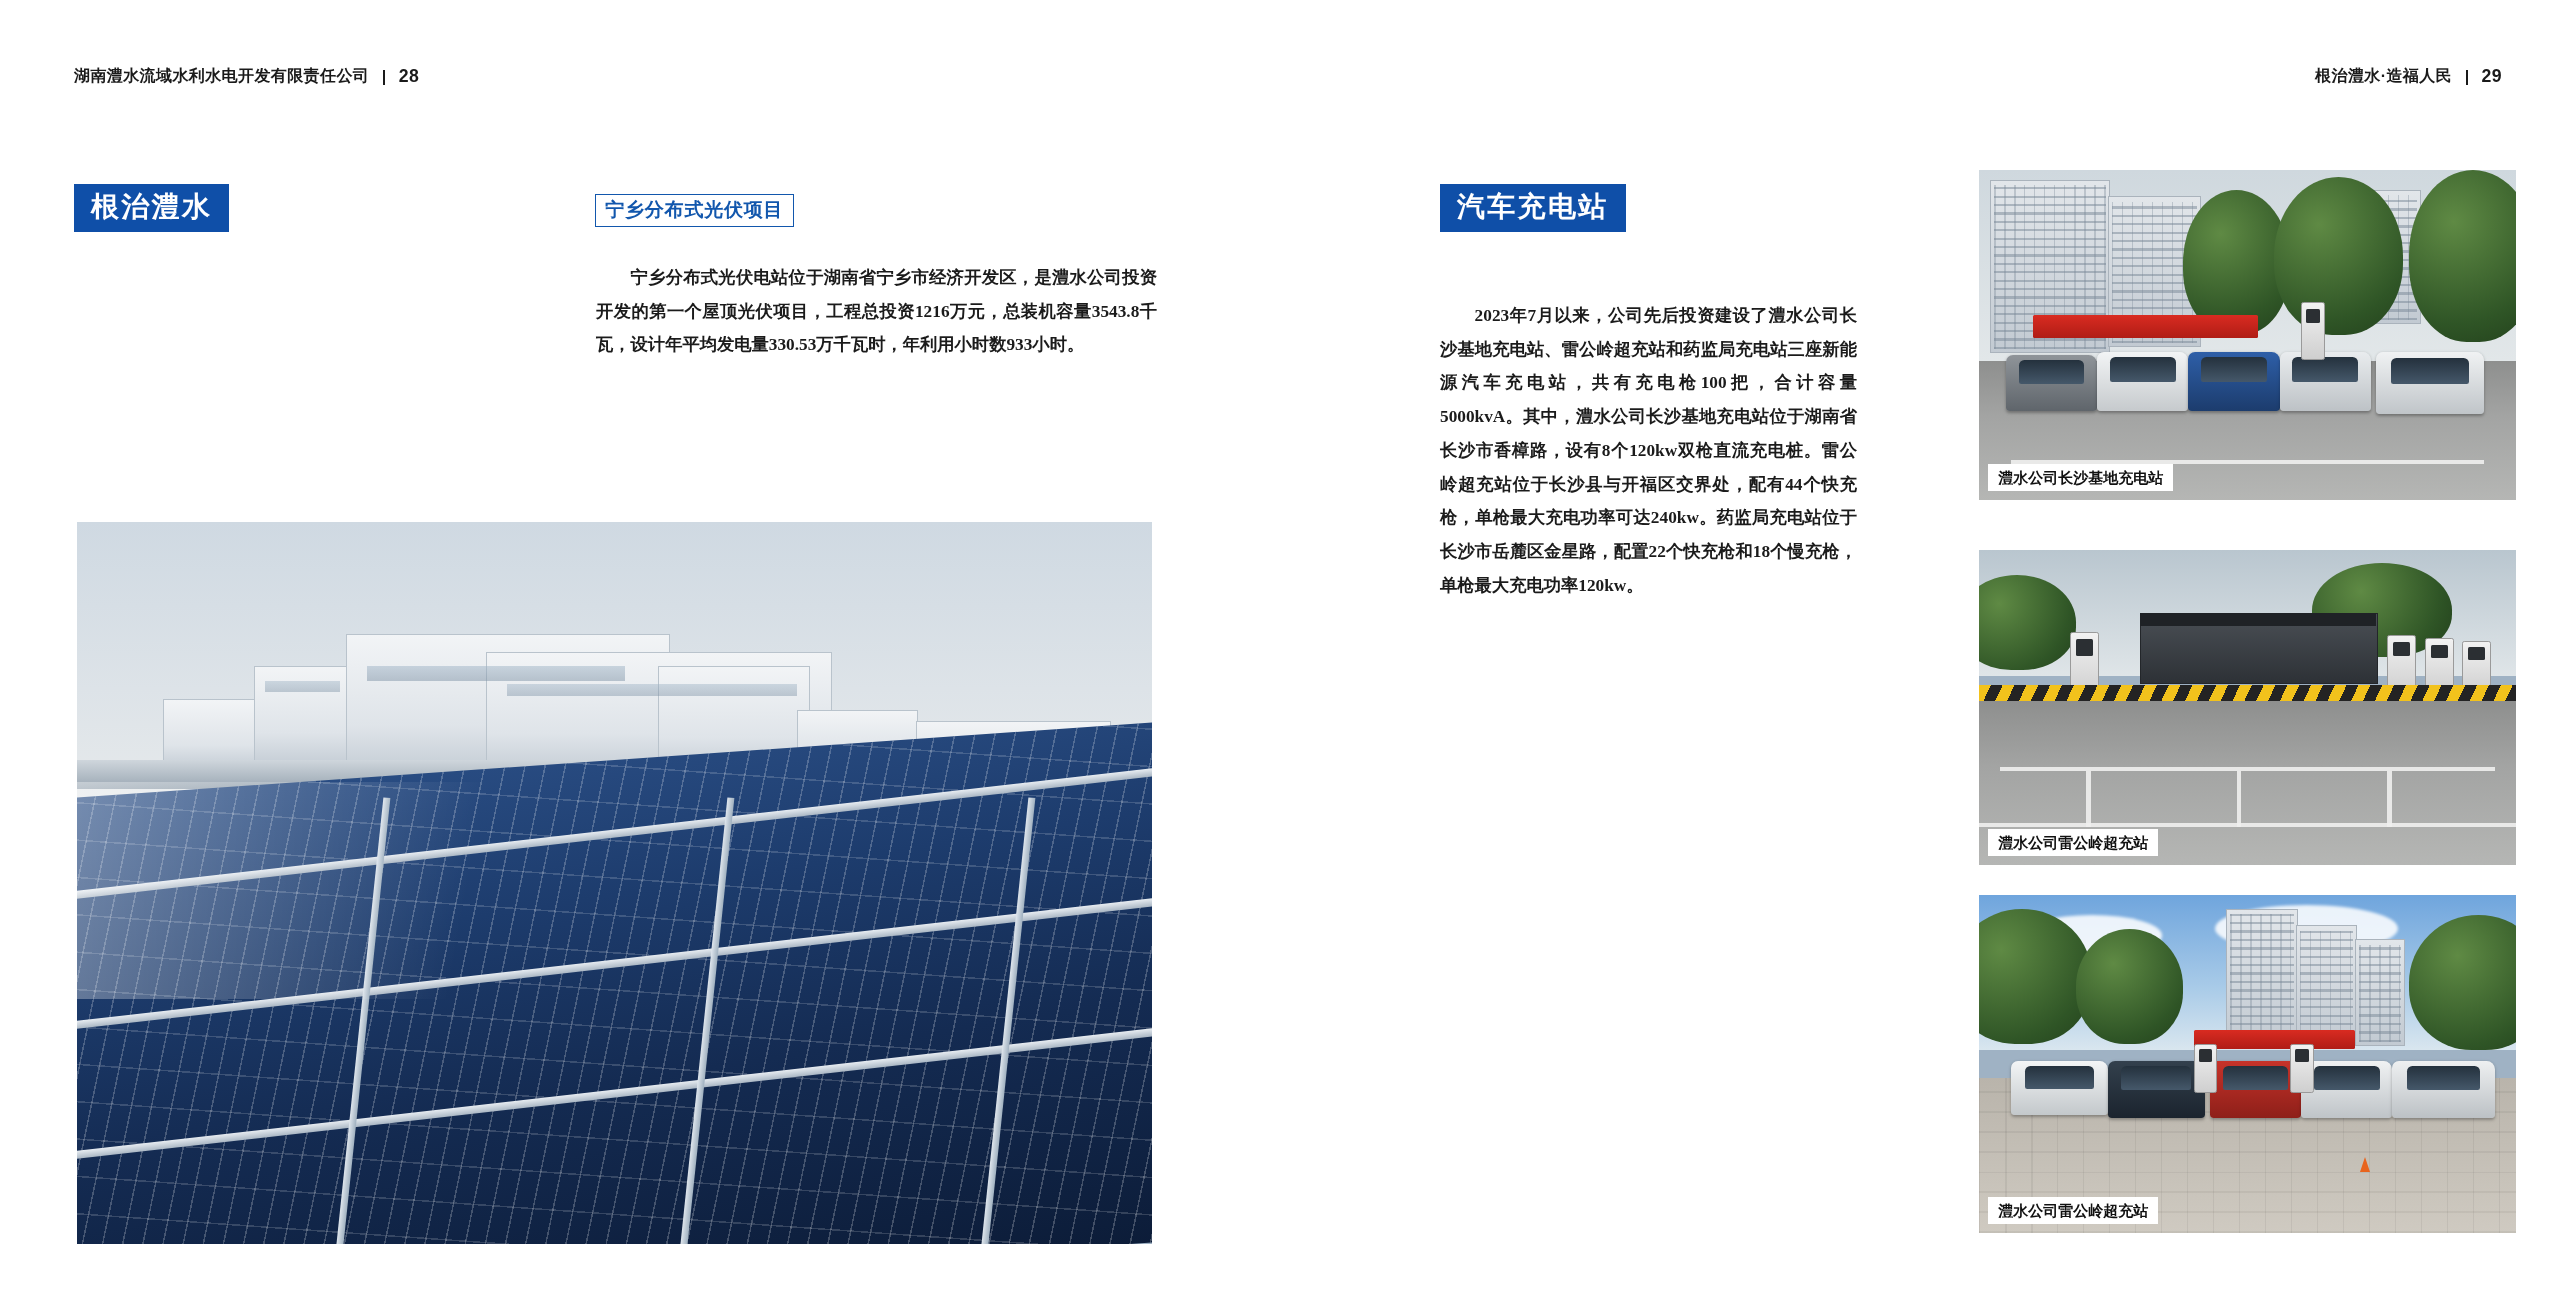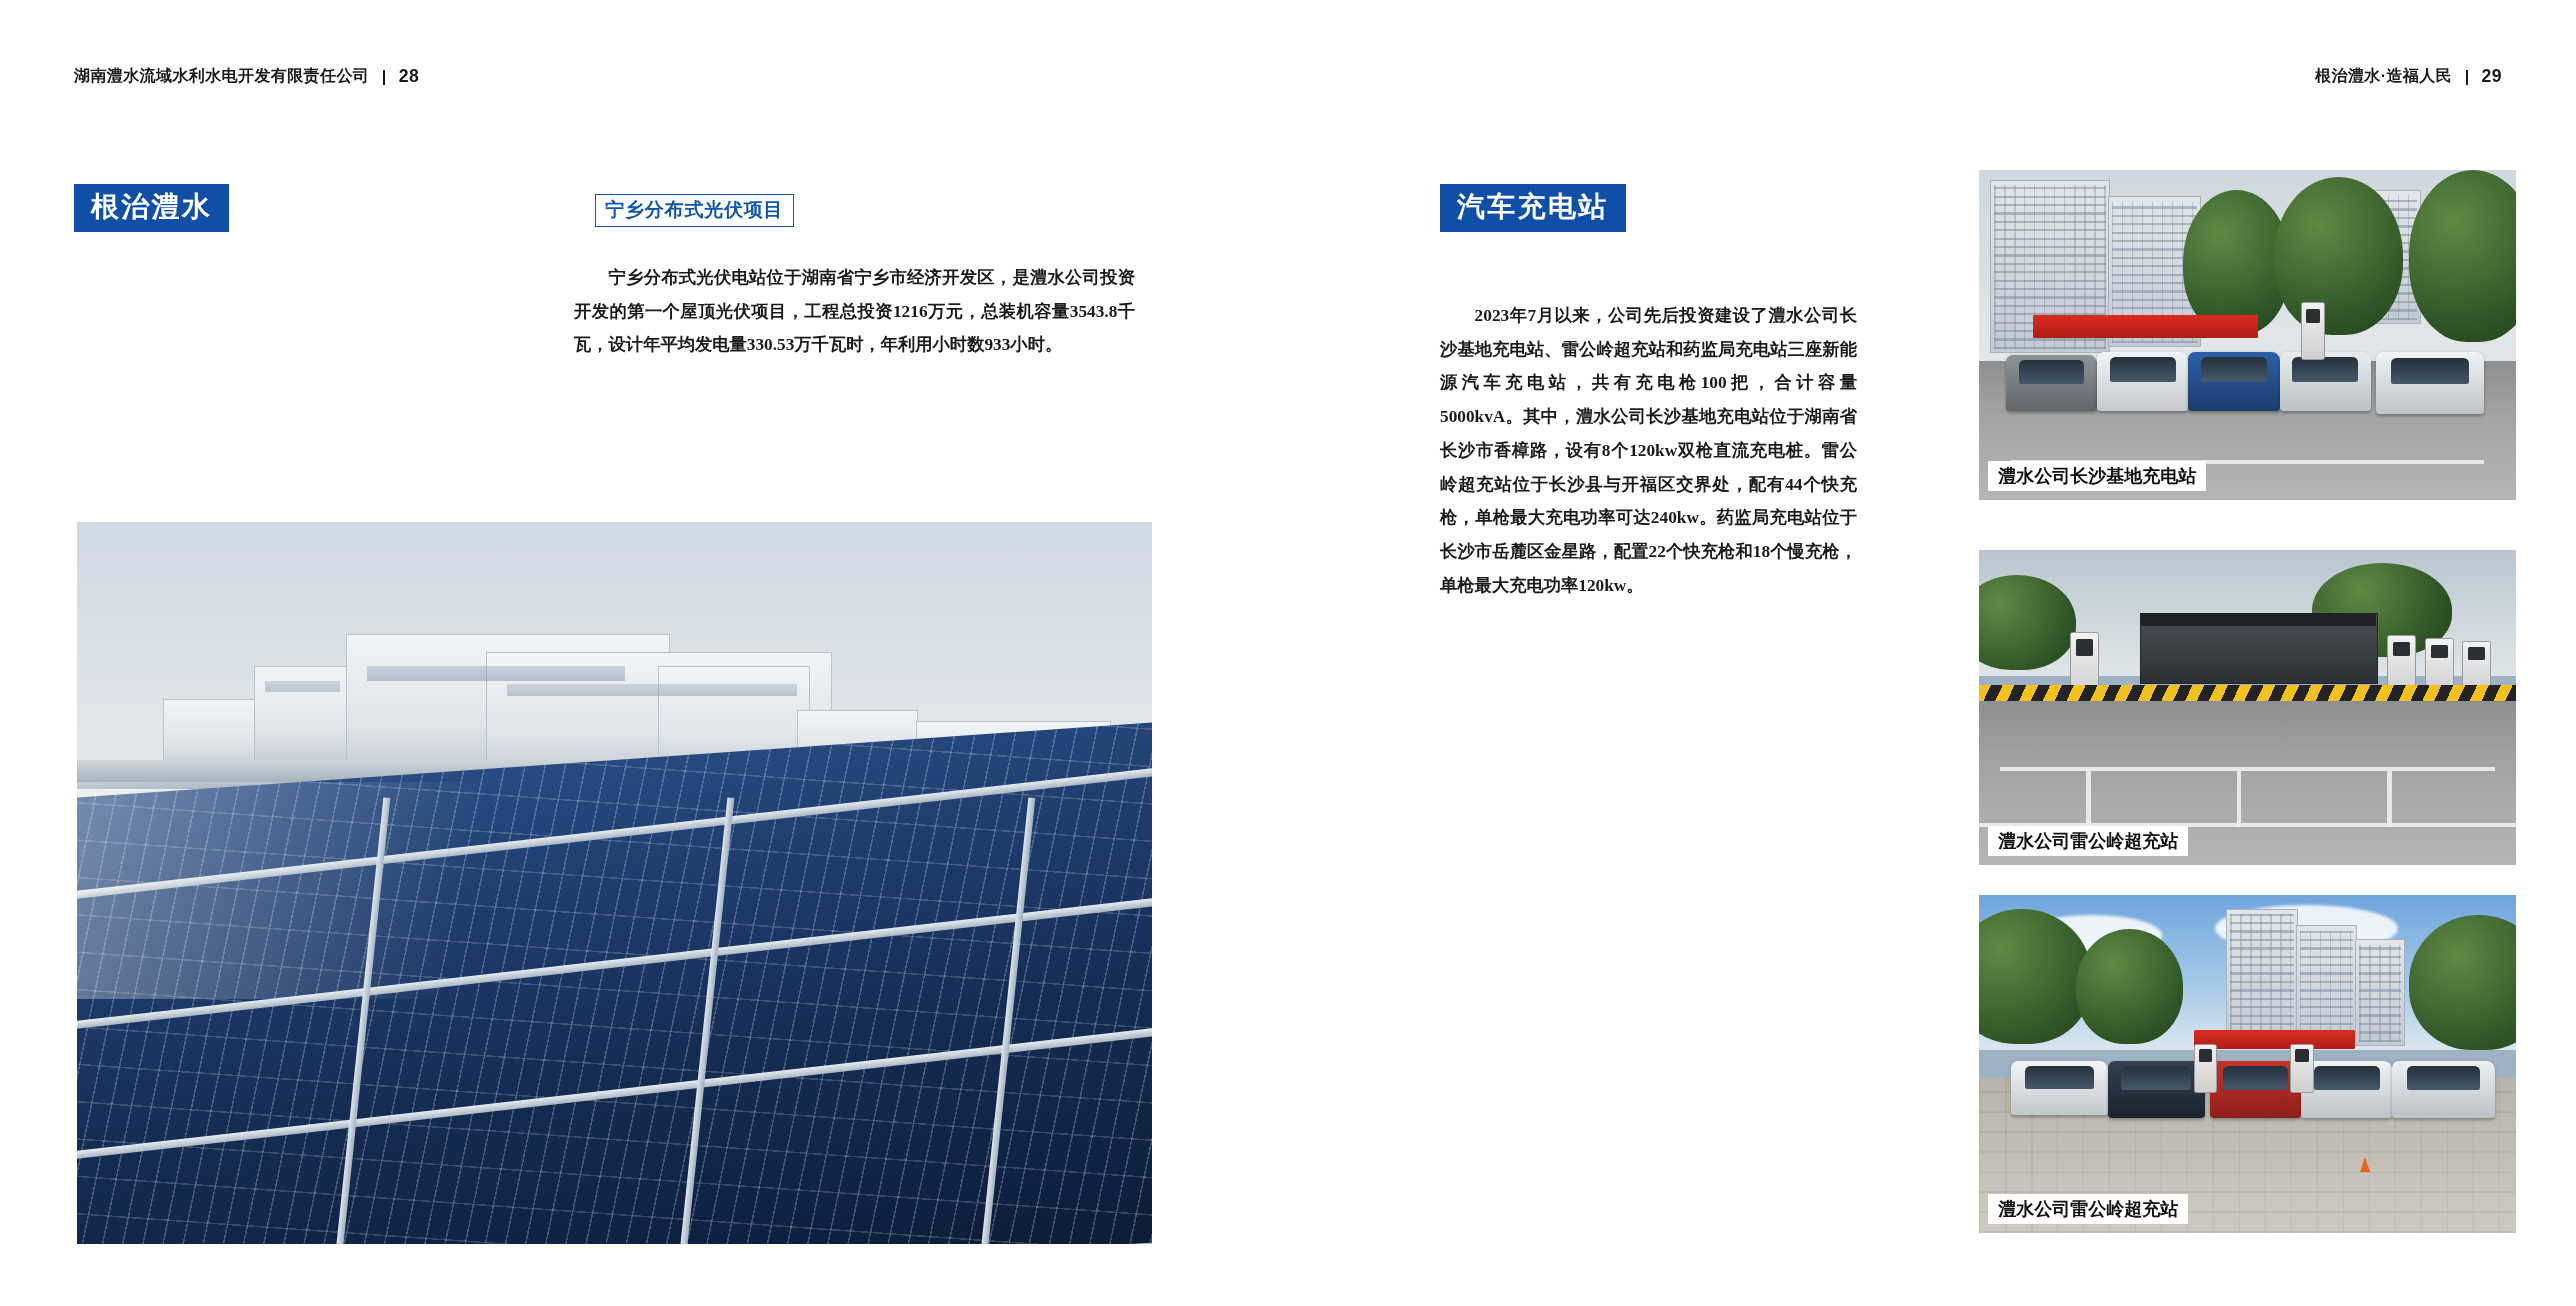--- a/index.html
+++ b/index.html
@@ -86,21 +86,21 @@
     position: absolute;
     font-size: 17.3px;
     line-height: 1.95;
     color: #1b1b1b;
     text-align: justify;
     text-justify: inter-ideograph;
     font-family: "Liberation Serif", "DejaVu Serif", serif;
     font-weight: bold;
   }
   #copy-pv {
-    left: 574px;
+    left: 596px;
     top: 261px;
     width: 561px;
     text-indent: 2em;
   }
   #copy-ev {
     left: 1440px;
     top: 299px;
     width: 417px;
     text-indent: 2em;
   }
@@ -110,21 +110,21 @@
     position: absolute;
     overflow: hidden;
     background: #9fb2c4;
   }
   .caption {
     position: absolute;
     left: 9.2px;
     bottom: 9.2px;
     background: #ffffff;
     color: #111111;
-    font-size: 18px;
+    font-size: 15px;
     font-weight: bold;
     padding: 5.4px 10px 6.1px 10px;
     line-height: 1;
     white-space: nowrap;
     font-family: "Liberation Sans", sans-serif;
     text-align: center;
   }
 
   
   #photo-solar {

